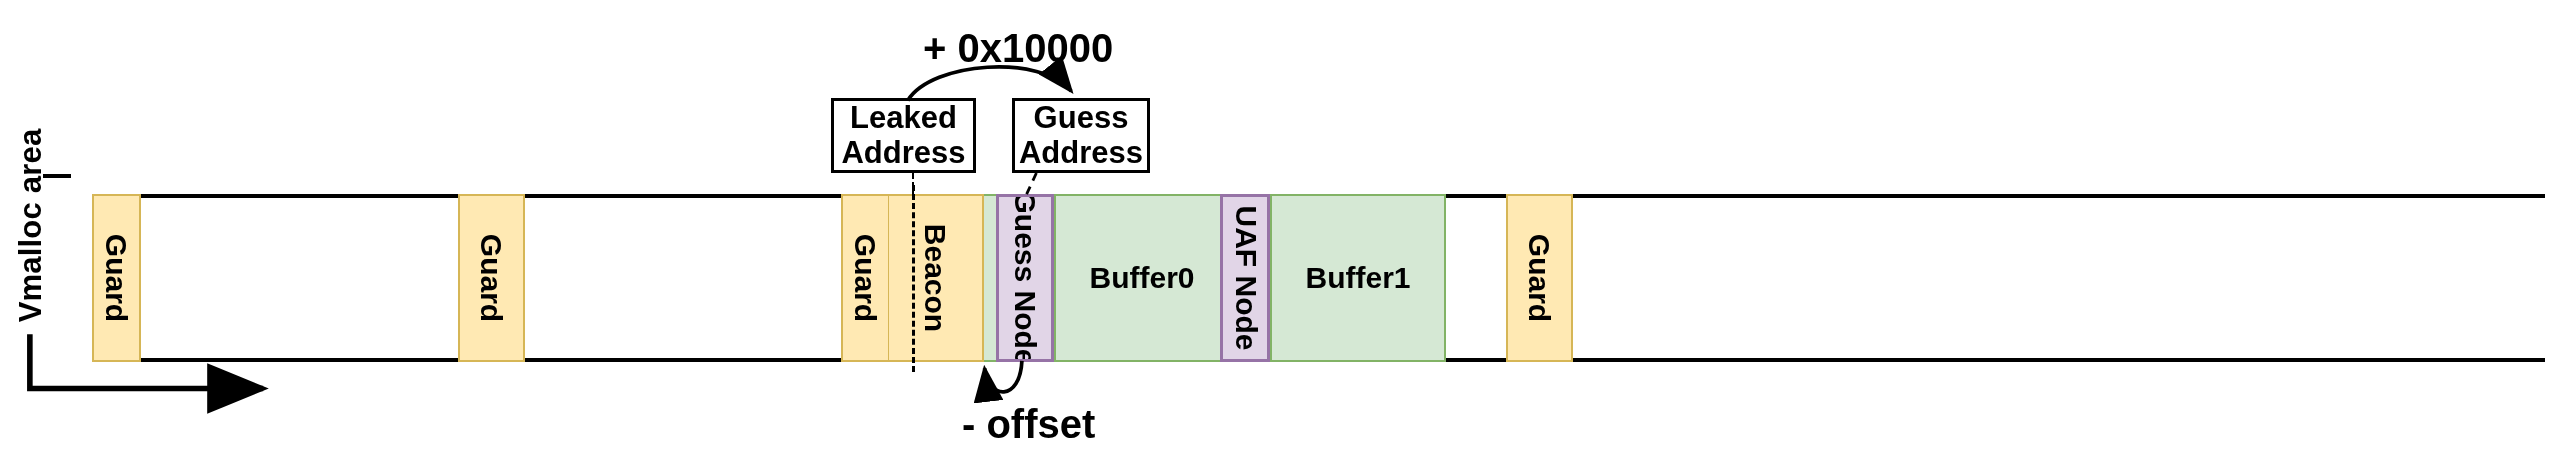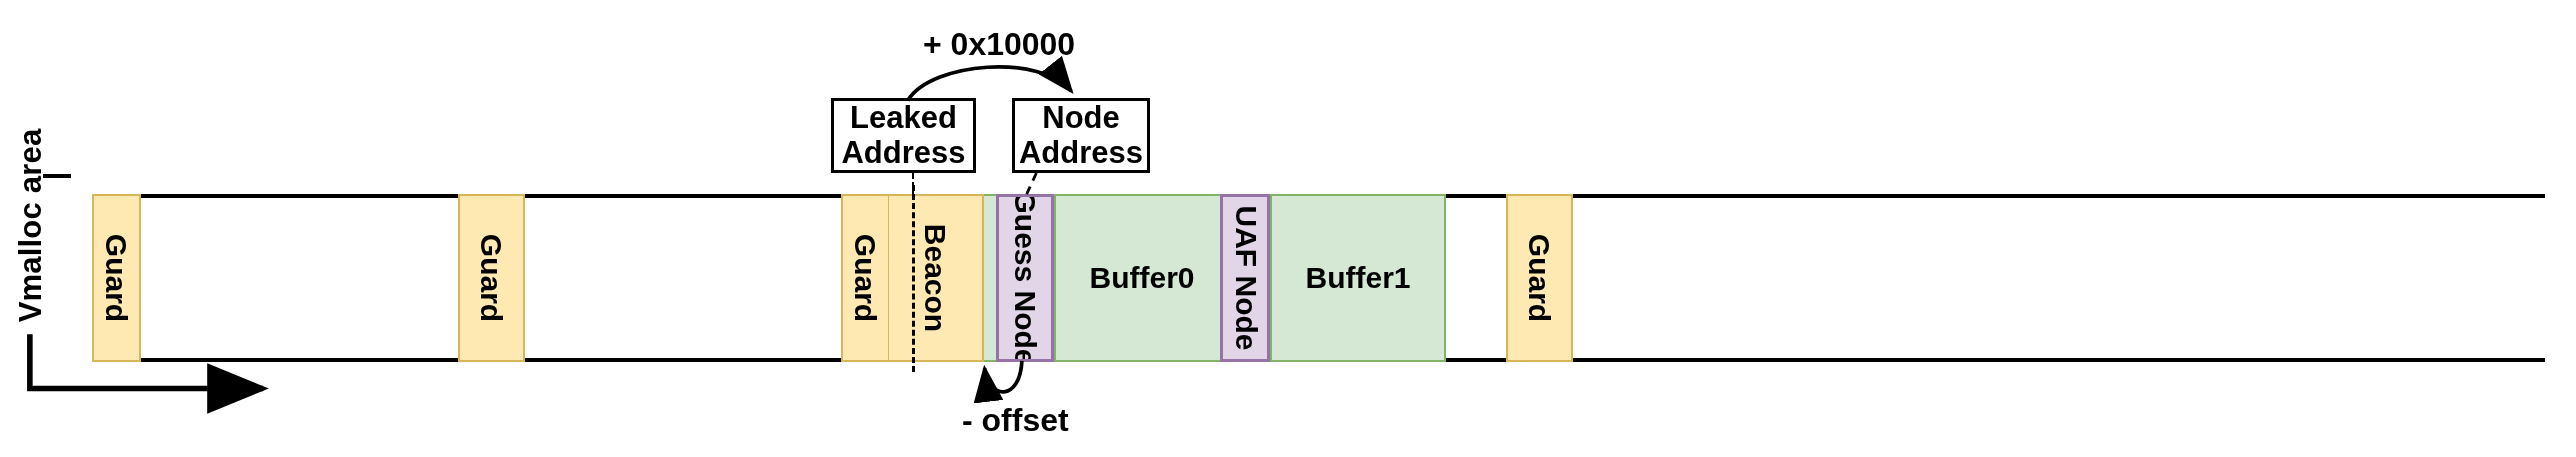--- a/index.html
+++ b/index.html
@@ -120,21 +120,21 @@
   }
 
   
   .leader{
     width:0;
     border-left:2.8px dashed #000;
   }
 
   
   .anno{
-    font-size:32px;
+    font-size:40px;
     font-weight:bold;
     color:#000;
     white-space:nowrap;
   }
 
   svg{overflow:visible;display:block;}
 </style>
 </head>
 <body>
 
@@ -193,21 +193,21 @@
   <div class="abs region vert guard" style="left:1506px;width:67px;">
     <span class="lbl">Guard</span>
   </div>
 
   <div class="abs callout" style="left:831px;top:98px;width:145px;height:75px;">
     <span>Leaked</span>
     <span>Address</span>
   </div>
 
   <div class="abs callout" style="left:1012px;top:98px;width:138px;height:75px;">
-    <span>Node</span>
+    <span>Guess</span>
     <span>Address</span>
   </div>
 
   <div class="abs leader" style="left:912px;top:173px;height:24px;"></div>
 
   <svg class="abs" style="left:1014px;top:173px;width:56px;height:28px;" viewBox="0 0 60 30" width="56" height="28">
     <path d="M 24,0 L 12,26" fill="none" stroke="#000" stroke-width="3" stroke-dasharray="9 7"></path>
   </svg>
 
   <svg class="abs" style="left:892px;top:54px;width:234px;height:52px;" viewBox="0 0 250 56" width="234" height="52">

